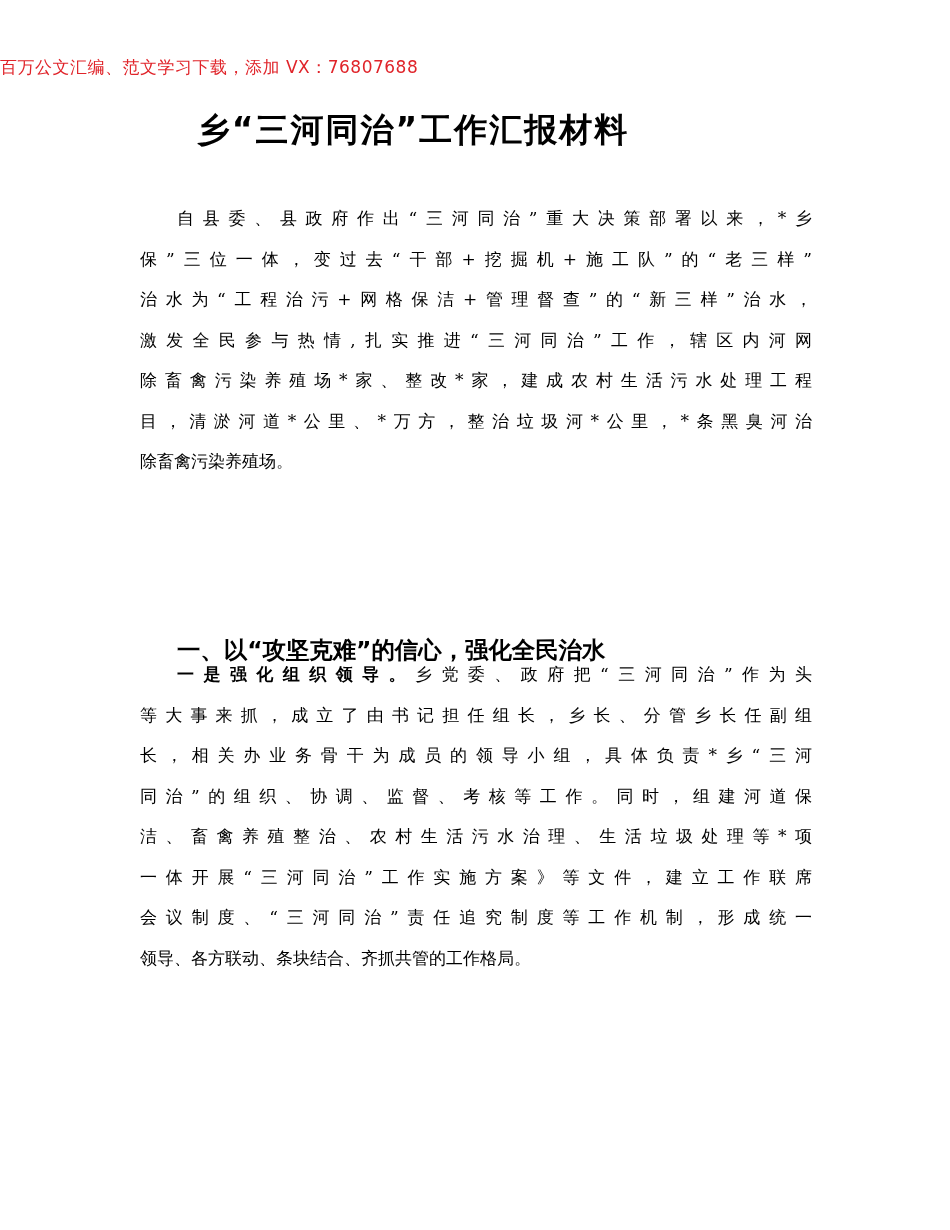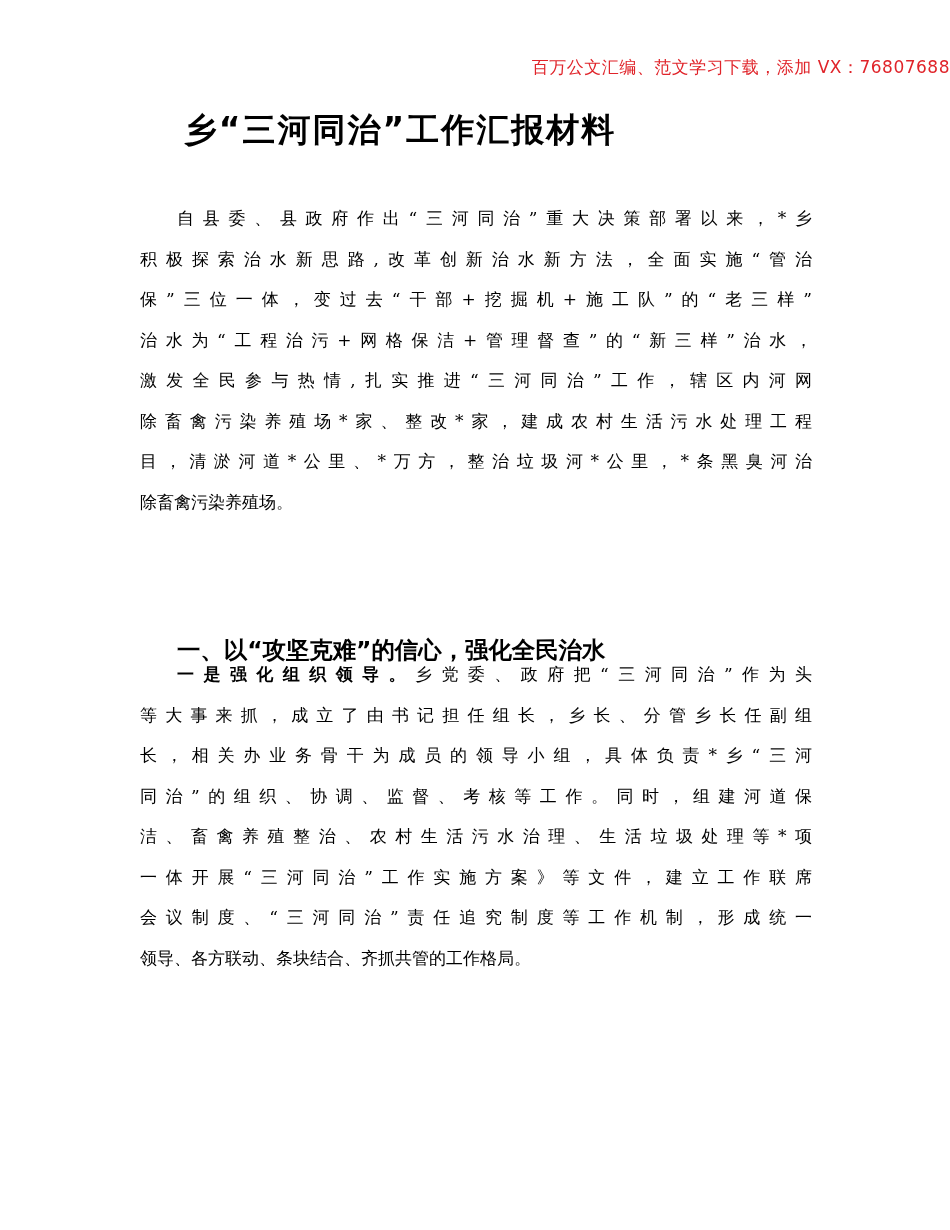--- a/index.html
+++ b/index.html
@@ -1,37 +1,36 @@
 <!DOCTYPE html>
 <html><head>
   <meta charset="utf-8">
   <style>
     html, body { margin: 0; padding: 0; background: #ffffff; }
     body { width: 950px; height: 1230px; position: relative; overflow: hidden; font-family: "DejaVu Serif", "Liberation Serif", serif; color: #000; }
-    .watermark { position: absolute; top: 56px; left: 0; width: 950px; text-align: right; font-family: "DejaVu Sans", "Liberation Sans", sans-serif; font-size: 17px; color: #e0242a; letter-spacing: 0.5px; }
-    .title { position: absolute; top: 108px; left: 0; width: 800px; text-align: center; font-size: 33px; font-weight: bold; letter-spacing: 2px; font-family: "DejaVu Sans", "Liberation Sans", sans-serif; }
+    .watermark { position: absolute; top: 56px; left: 0; width: 950px; text-align: left; font-family: "DejaVu Sans", "Liberation Sans", sans-serif; font-size: 17px; color: #e0242a; letter-spacing: 0.5px; }
+    .title { position: absolute; top: 108px; left: 0; width: 800px; text-align: center; font-size: 33px; font-weight: bold; letter-spacing: 2px; font-family: "DejaVu Sans", "Liberation Sans", sans-serif; padding-left: 13px; }
     .body-text { position: absolute; left: 140px; width: 672px; font-size: 17px; line-height: 40.5px; text-align: justify; text-align-last: left; }
     .p1 { top: 198px; }
     .p1 .line, .p3 .line { display: block; white-space: nowrap; text-align: justify; text-align-last: justify; }
     .line.last { text-align-last: left; }
     .h1 { position: absolute; top: 634px; left: 177px; font-size: 23.4px; font-weight: bold; font-family: "DejaVu Sans", "Liberation Sans", sans-serif; }
     .p3 { top: 654px; }
     .lead { font-weight: bold; font-family: "DejaVu Sans", "Liberation Sans", sans-serif; }
     .indent { padding-left: 37px; }
   </style>
 </head>
 <body>
 
 <div class="watermark">百万公文汇编、范文学习下载，添加 VX：76807688</div>
 
 <div class="title">乡“三河同治”工作汇报材料</div>
 
 <div class="body-text p1">
   <span class="line indent">自县委、县政府作出“三河同治”重大决策部署以来，*乡</span>
-  <span class="line">积极探索治水新思路,改革创新治水新方法，全面实施“管治</span>
   <span class="line">保”三位一体，变过去“干部+挖掘机+施工队”的“老三样”</span>
   <span class="line">治水为“工程治污+网格保洁+管理督查”的“新三样”治水，</span>
   <span class="line">激发全民参与热情,扎实推进“三河同治”工作，辖区内河网</span>
   <span class="line">除畜禽污染养殖场*家、整改*家，建成农村生活污水处理工程</span>
   <span class="line">目，清淤河道*公里、*万方，整治垃圾河*公里，*条黑臭河治</span>
   <span class="line last">除畜禽污染养殖场。</span>
 </div>
 
 <div class="h1">一、以“攻坚克难”的信心，强化全民治水</div>
 

